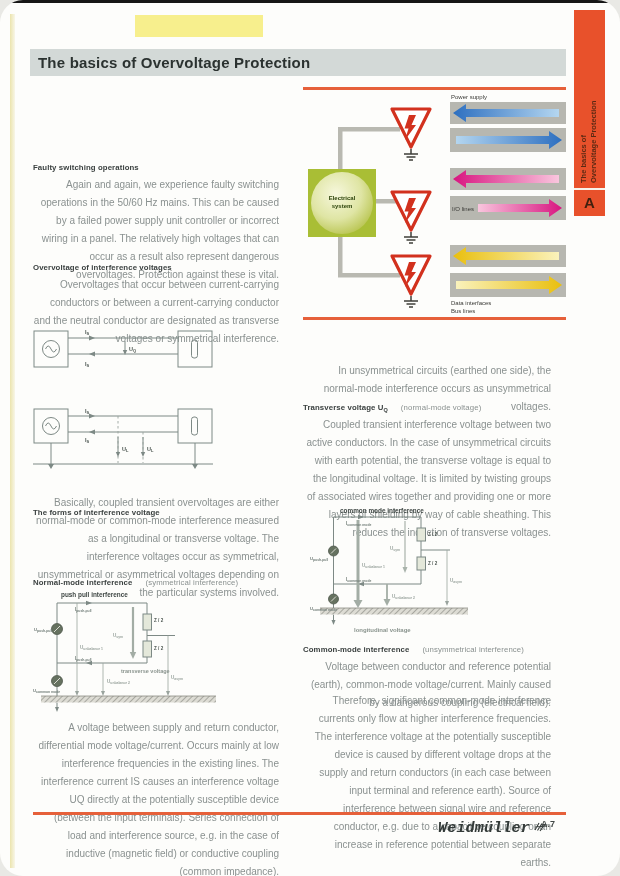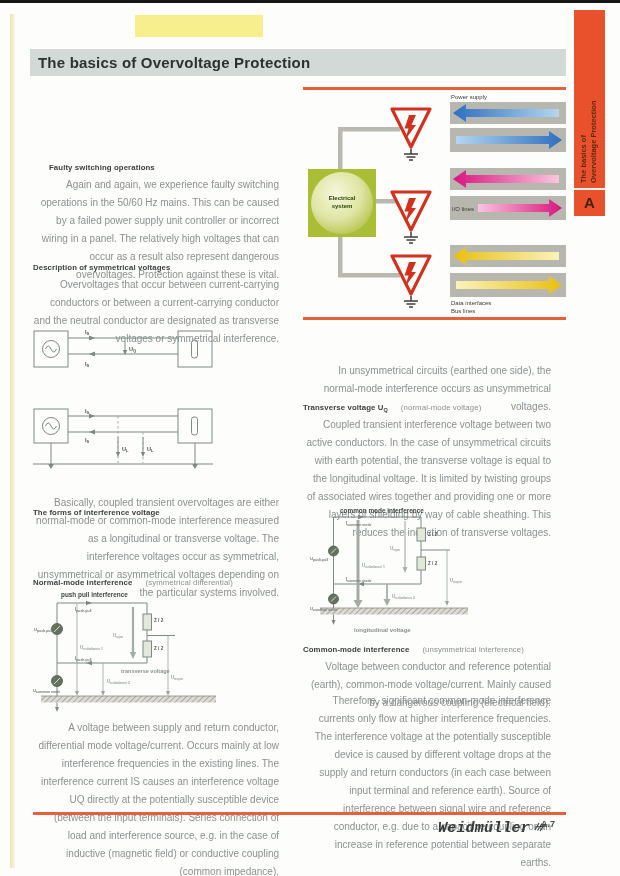--- a/index.html
+++ b/index.html
@@ -1,18 +1,18 @@
 <!DOCTYPE html>
 <html><head>
 <meta charset="utf-8">
 <style>
   * { margin:0; padding:0; box-sizing:border-box; }
   html,body { background:#e9e9e5; }
   body { font-family:"Liberation Sans", sans-serif; }
-  .page { position:relative; width:620px; height:876px; background:#fdfdfb; overflow:hidden; margin:0 auto; }
+  .page { position:relative; width:620px; height:876px; background:#fdfdfb; overflow:hidden; margin:0 auto;border-radius:23px; }
   .abs { position:absolute; }
   .orange-rule { height:2.5px; background:#e6603a; }
   .title-bar { background:#d3d9d7; }
   .title-text { font-size:15px; font-weight:bold; color:#2b3230; line-height:27px; padding-left:8px; letter-spacing:.2px; }
   .heading { font-size:7.8px; font-weight:bold; color:#3b4140; letter-spacing:.1px; }
   .hnote { font-weight:normal; color:#8a9190; margin-left:13px; }
   .hsub { font-size:5.5px; vertical-align:-1.5px; }
   .body-text { font-size:10px; line-height:18px; color:#8a9190;text-align:right; }
   .tab { background:#e8512b; }
   .tab-label { position:absolute; left:0; top:178px; width:178px; height:31px;
@@ -51,24 +51,24 @@
 
   <div class="abs tab" style="left:574px;top:10px;width:31px;height:206px">
     <div class="tab-label">
       <div>The basics of</div>
       <div>Overvoltage Protection</div>
     </div>
     <div class="tab-divider"></div>
     <div class="tab-letter">A</div>
   </div>
 
-  <div class="abs heading" style="left:49px;top:163px">Faulty switching operations</div>
+  <div class="abs heading" style="left:33px;top:163px">Faulty switching operations</div>
   <div class="abs body-text" style="left:33px;top:176px;width:246px">Again and again, we experience faulty switching operations in the 50/60 Hz mains. This can be caused by a failed power supply unit controller or incorrect wiring in a panel. The relatively high voltages that can occur as a result also represent dangerous overvoltages. Protection against these is vital.</div>
 
-  <div class="abs heading" style="left:33px;top:263px">Description of symmetrical voltages</div>
+  <div class="abs heading" style="left:33px;top:263px">Overvoltage of interference voltages</div>
   <div class="abs body-text" style="left:33px;top:276px;width:246px">Overvoltages that occur between current-carrying conductors or between a current-carrying conductor and the neutral conductor are designated as transverse voltages or symmetrical interference.</div>
 
   <svg class="abs" style="left:33px;top:324px" width="180" height="56" viewBox="0 0 180 56">
     <g stroke="#7d8985" stroke-width="1" fill="none">
       <rect x="1" y="7" width="34" height="36"></rect>
       <circle cx="18" cy="25" r="8.5"></circle>
       <path d="M12.5,25 q2.7,-6 5.5,0 q2.7,6 5.5,0"></path>
       <rect x="145" y="7" width="34" height="36"></rect>
       <rect x="158.5" y="16" width="6" height="18" rx="2.5"></rect>
       <line x1="35" y1="14" x2="145" y2="14"></line>
@@ -112,21 +112,21 @@
     <text x="52" y="6" class="clab"><tspan>I</tspan><tspan class="csub" dy="1.4">S</tspan></text>
     <text x="52" y="35" class="clab"><tspan>I</tspan><tspan class="csub" dy="1.4">S</tspan></text>
     <text x="89" y="44" class="clab"><tspan>U</tspan><tspan class="csub" dy="1.4">L</tspan></text>
     <text x="114" y="44" class="clab"><tspan>U</tspan><tspan class="csub" dy="1.4">L</tspan></text>
   </svg>
 
   <div class="abs heading" style="left:33px;top:508px">The forms of interference voltage</div>
   <div class="abs body-text" style="left:33px;top:494px;width:246px">Basically, coupled transient overvoltages are either normal-mode or common-mode interference measured as a longitudinal or transverse voltage. The interference voltages occur as symmetrical, unsymmetrical or asymmetrical voltages depending on the particular systems involved.</div>
 
   <div class="abs heading" style="left:33px;top:578px">
-    <span>Normal-mode interference</span><span class="hnote">(symmetrical differential)</span>
+    <span>Normal-mode interference</span><span class="hnote">(symmetrical interference)</span>
   </div>
 
   <svg class="abs" style="left:33px;top:589px" width="285" height="126" viewBox="0 0 285 126">
     <defs>
       <pattern id="hatchNm" width="4" height="4" patternUnits="userSpaceOnUse" patternTransform="rotate(45)">
         <rect width="4" height="4" fill="#dddcd4"></rect>
         <line x1="0" y1="0" x2="0" y2="4" stroke="#90908a" stroke-width="1.4"></line>
       </pattern>
     </defs>
     <text x="28" y="8" class="dtitle">push pull interference</text>

